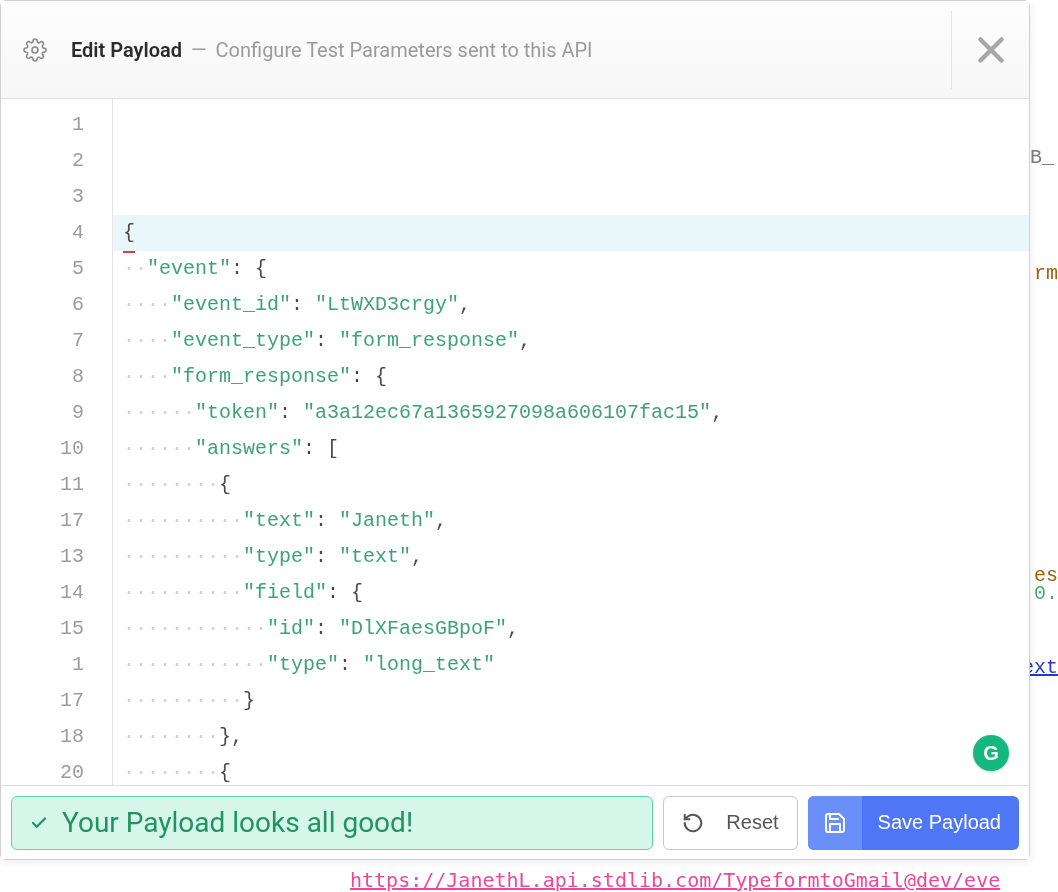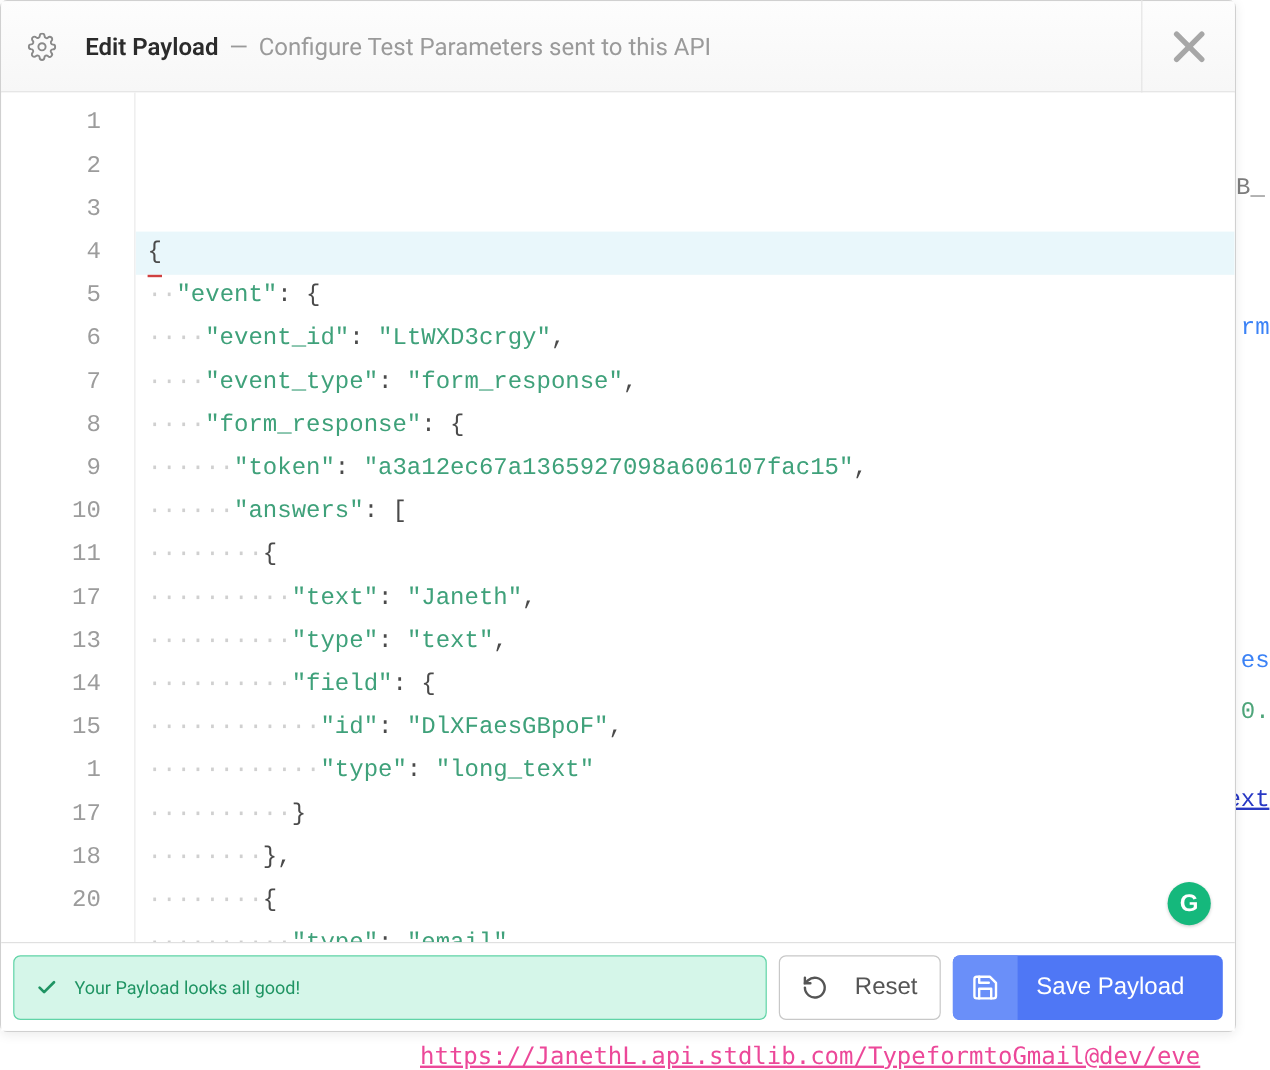--- a/index.html
+++ b/index.html
@@ -18,42 +18,42 @@
     font-size: 20px;
     color: #333;
     padding-left: 20px;
     padding-top: 140px;
     line-height: 36px;
     white-space: pre;
     pointer-events: none;
     z-index: 0;
   }
   .bg-green { color: #4ea57a; }
-  .bg-orange { color: #3b82f6; }
+  .bg-orange { color: #a16207; }
   .bg-blue { color: #2838c4; text-decoration: underline; }
   .bg-gray { color: #7d7d7d; }
 
   .modal {
     position: absolute;
     top: 0;
     left: 0;
     width: 1030px;
     height: 860px;
     background: #fff;
     border: 1px solid #d0d0d0;
     border-radius: 6px;
     box-shadow: 0 2px 10px rgba(0,0,0,0.08);
     display: flex;
     flex-direction: column;
     z-index: 10;
   }
   .modal-header {
     display: flex;
     align-items: center;
-    height: 76px;
+    height: 98px;
     border-bottom: 1px solid #e0e0e0;
     background: linear-gradient(#fdfdfd,#f7f7f7);
     padding: 0 0 0 22px;
   }
   .gear-wrap { width: 36px; display:flex; align-items:center; }
   .gear-icon { width: 24px; height: 24px; color: #8a8a8a; }
   .title-area { flex: 1; font-size: 20px; color: #333; padding-left: 12px; }
   .title-bold { font-weight: 600; color: #2b2b2b; }
   .title-dash { color: #9a9a9a; margin: 0 4px; }
   .title-sub { color: #9a9a9a; }
@@ -138,40 +138,40 @@
   .status-bar {
     flex: 1;
     height: 54px;
     border: 1px solid #60d4a7;
     background: #d5f6e9;
     border-radius: 6px;
     display: flex;
     align-items: center;
     padding: 0 18px;
     color: #1f9463;
-    font-size: 15px;
+    font-size: 28px;
   }
   .check-icon { width: 18px; height: 18px; margin-right: 14px; color: #1f9463; flex-shrink:0; }
   .reset-button {
     height: 54px;
     padding: 0 18px;
     border: 1px solid #c8c8c8;
     border-radius: 6px;
     background: #fff;
     color: #555;
     font-size: 20px;
     display: flex;
     align-items: center;
     gap: 22px;
     cursor: pointer;
   }
   .undo-icon { width: 22px; height: 22px; color: #555; }
   .save-button {
     height: 54px;
-    padding: 0 32px 0 0;
+    padding: 0 18px 0 0;
     border: none;
     border-radius: 6px;
     background: #4f77f5;
     color: #fff;
     font-size: 20px;
     display: flex;
     align-items: center;
     cursor: pointer;
     overflow: hidden;
   }
@@ -196,21 +196,21 @@
     text-decoration: underline;
     z-index: 0;
   }
 </style>
 </head>
 <body>
 
 <div class="background-code">
   <div style="position:absolute; right:4px; top:140px;" class="bg-gray">B_</div>
   <div style="position:absolute; right:0; top:256px;" class="bg-orange">rm</div>
-  <div style="position:absolute; right:0; top:534px;" class="bg-orange">es</div>
+  <div style="position:absolute; right:0; top:558px;" class="bg-orange">es</div>
   <div style="position:absolute; right:0; top:576px;" class="bg-green">0.</div>
   <div style="position:absolute; right:0; top:650px;" class="bg-blue">ext</div>
 </div>
 <div class="footer-link">https://JanethL.api.stdlib.com/TypeformtoGmail@dev/eve</div>
 
 <div class="modal">
   <div class="modal-header">
     <span class="gear-wrap">
       <svg class="gear-icon" viewBox="0 0 24 24" fill="none" stroke="currentColor" stroke-width="1.6">
         <circle cx="12" cy="12" r="3"></circle>

